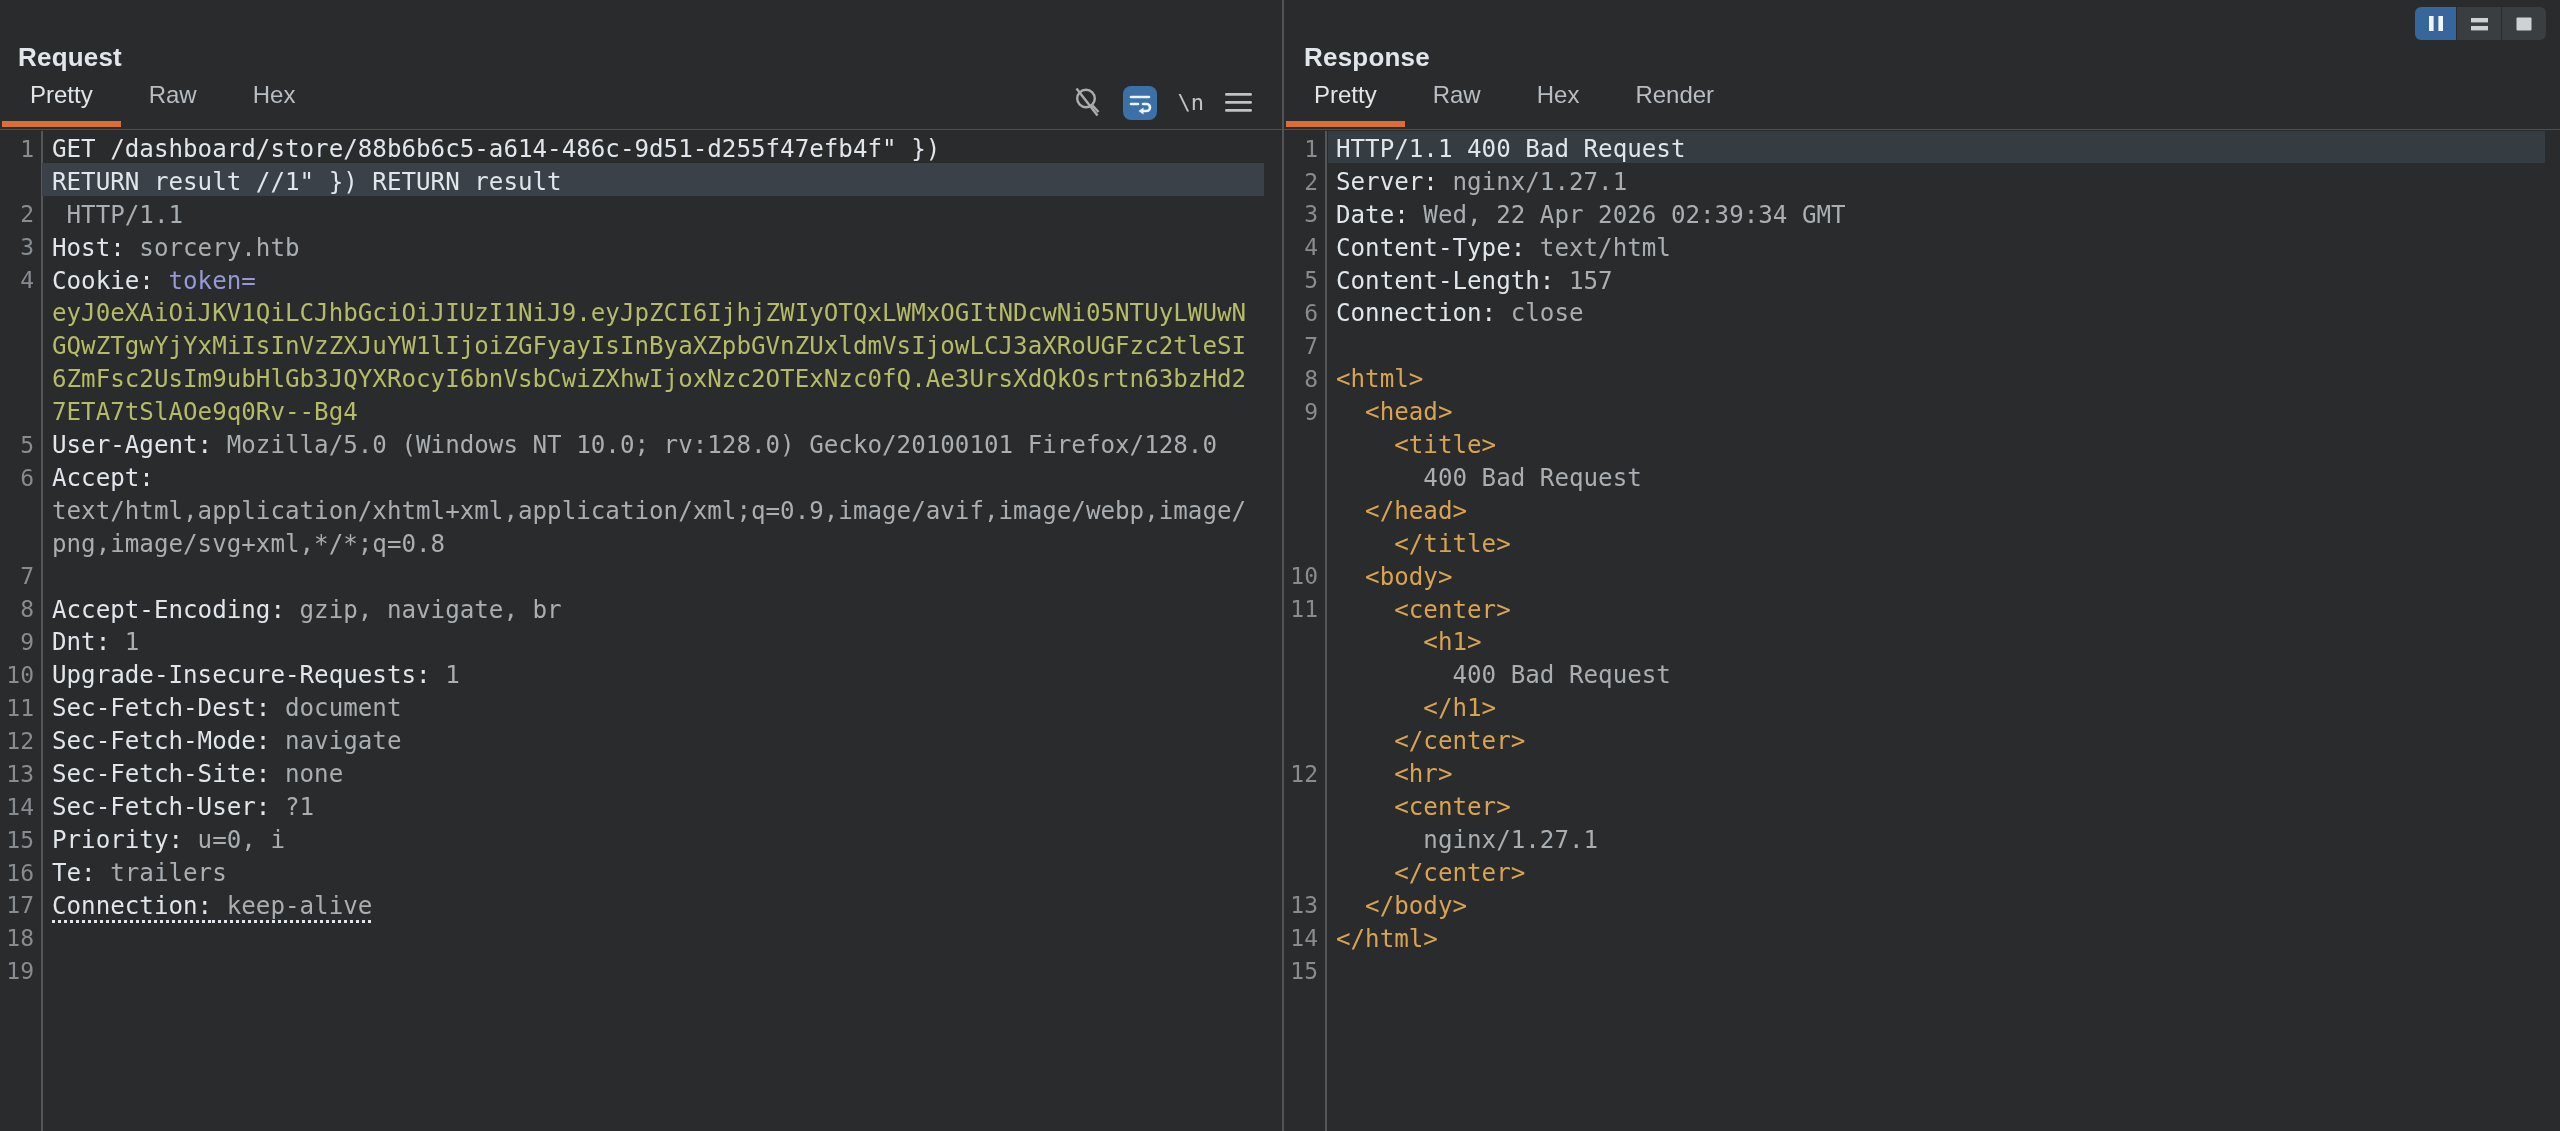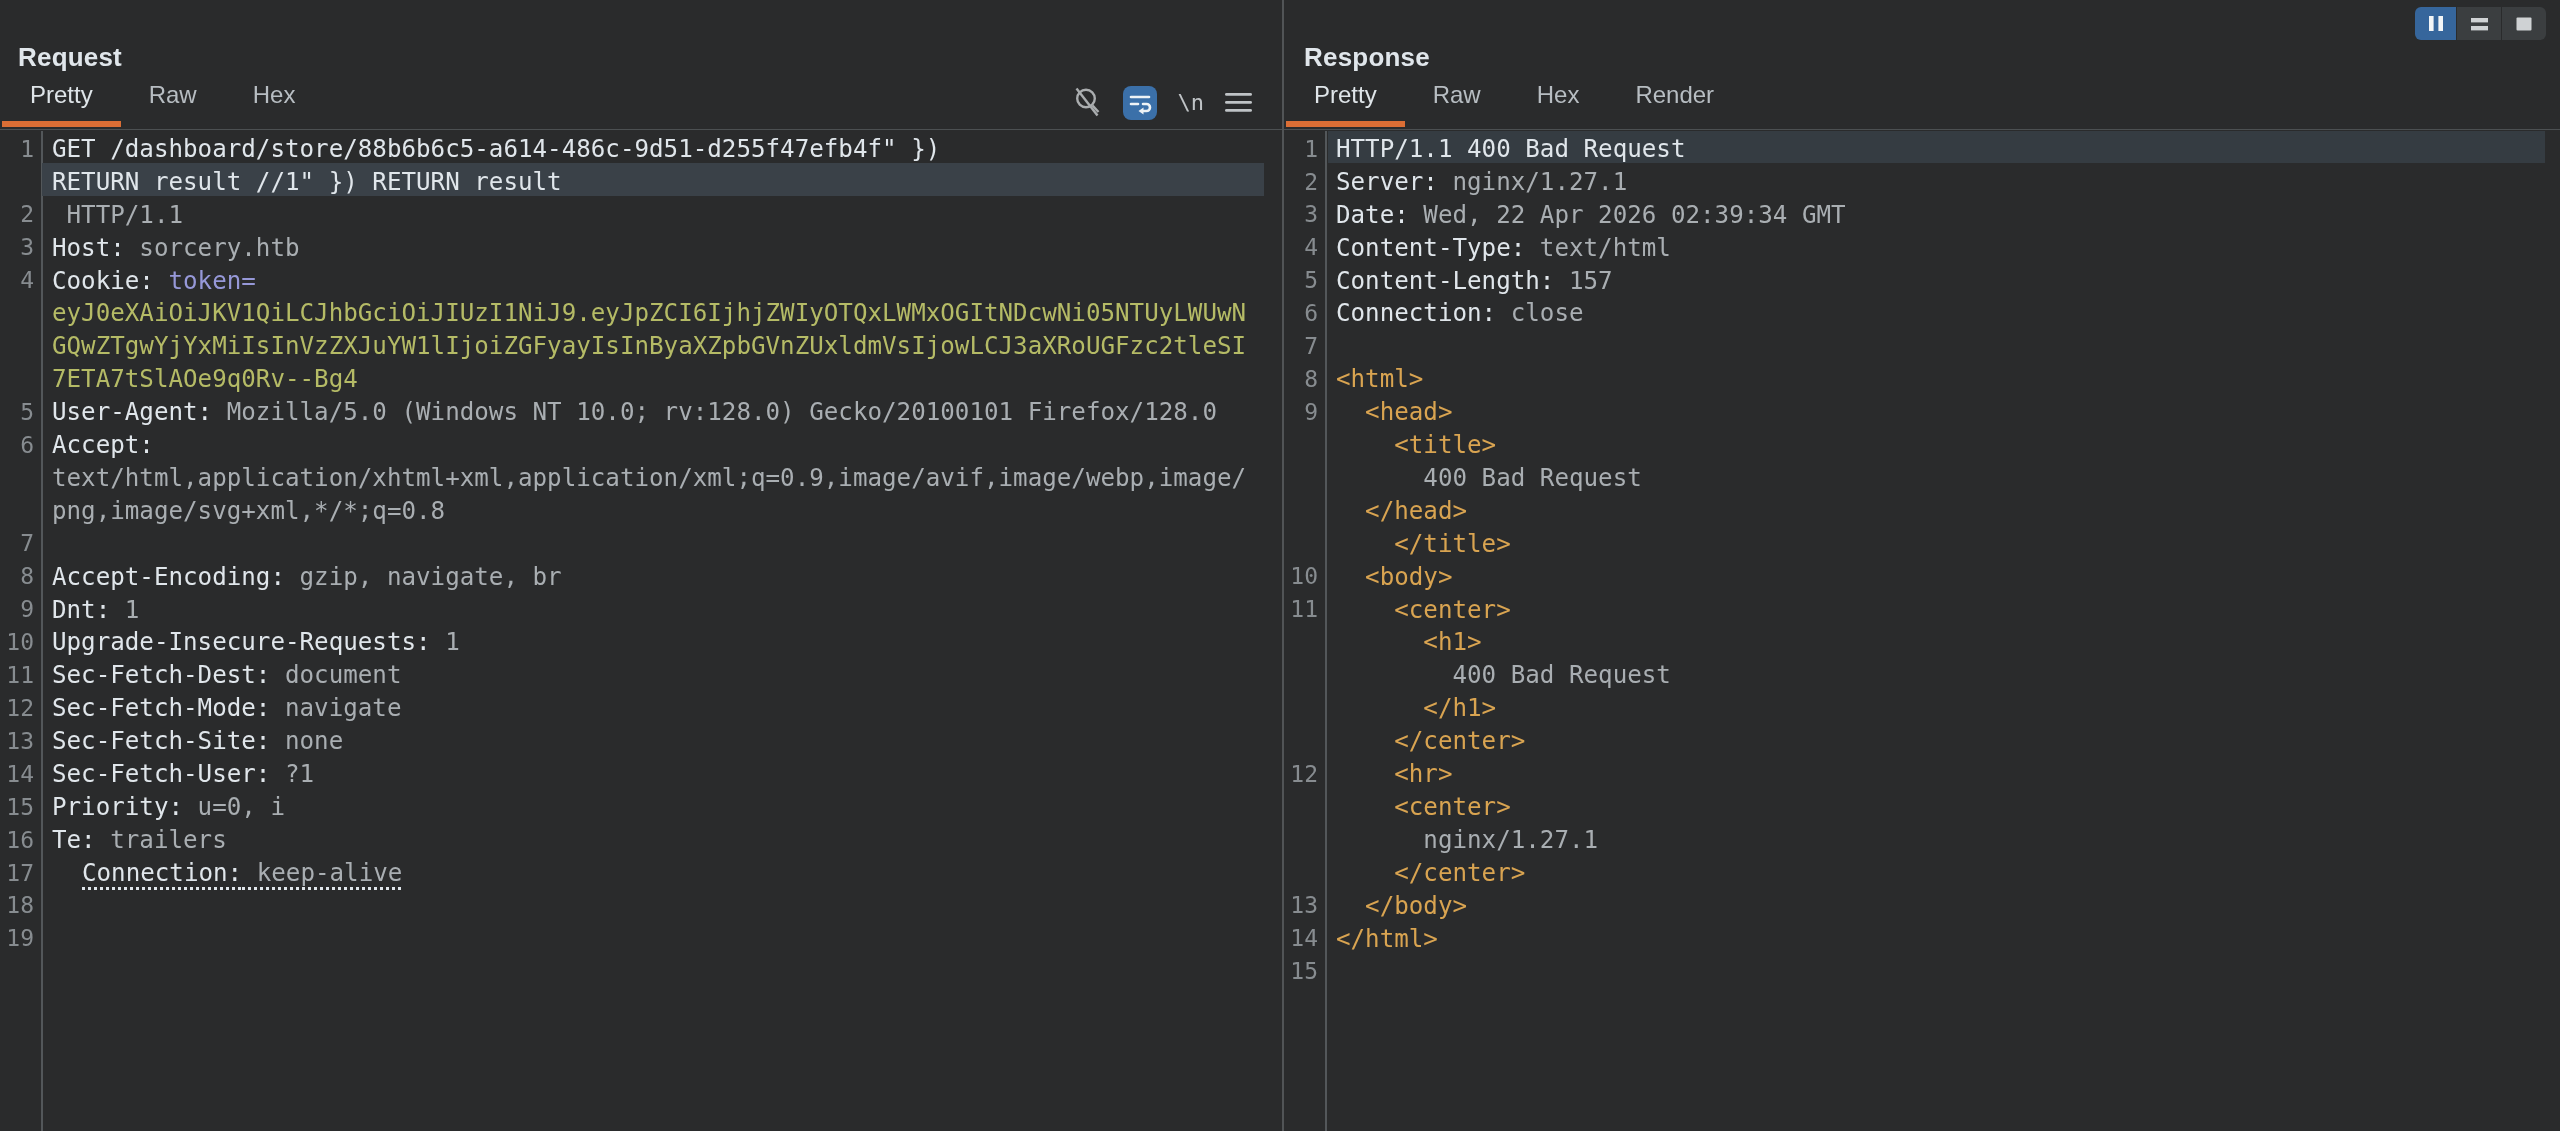--- a/index.html
+++ b/index.html
@@ -59,21 +59,21 @@
     font-size:24.2px; line-height:32.92px;
     position:absolute; top:2.4px; white-space:pre;
   }
   .ln { left:0; width:34px; text-align:right; color:var(--line-number); font-size:23px; top:2.1px; }
   .code { left:52px; }
   .seg-plain  { color:var(--text-bright); }
   .seg-value  { color:var(--text-value); }
   .seg-cookie-name  { color:var(--cookie-name);margin-top:40px; }
   .seg-cookie-value { color:var(--cookie-value); }
   .seg-tag    { color:var(--tag); }
-  .underline-dotted { text-decoration:underline dotted 2.6px var(--text-bright); text-underline-offset:6px;margin-left:30px; }
+  .underline-dotted { text-decoration:underline dotted 2.6px var(--text-bright); text-underline-offset:6px; }
 
   
   .layout-group {
     position:absolute; top:7px; left:2415px; width:131px; height:33px;
     display:flex; border-radius:6px; overflow:hidden; z-index:10;
   }
   .layout-btn { height:100%; display:flex; align-items:center; justify-content:center; background:var(--button-bg); }
   .layout-btn.b1 { width:41px; }
   .layout-btn.b2 { width:45px; border-left:1px solid var(--bg); }
   .layout-btn.b3 { width:45px; border-left:1px solid var(--bg); }
@@ -176,20 +176,23 @@
           <div class="ln">4</div>
           <div class="code"><span class="seg-plain">Cookie:</span><span class="seg-value"> </span><span class="seg-cookie-name">token=</span></div>
         </div>
         <div class="row">
           <div class="code"><span class="seg-cookie-value">eyJ0eXAiOiJKV1QiLCJhbGciOiJIUzI1NiJ9.eyJpZCI6IjhjZWIyOTQxLWMxOGItNDcwNi05NTUyLWUwN</span></div>
         </div>
         <div class="row">
           <div class="code"><span class="seg-cookie-value">GQwZTgwYjYxMiIsInVzZXJuYW1lIjoiZGFyayIsInByaXZpbGVnZUxldmVsIjowLCJ3aXRoUGFzc2tleSI</span></div>
         </div>
         <div class="row">
+          <div class="code"><span class="seg-cookie-value">6ZmFsc2UsIm9ubHlGb3JQYXRocyI6bnVsbCwiZXhwIjoxNzc2OTExNzc0fQ.Ae3UrsXdQkOsrtn63bzHd2</span></div>
+        </div>
+        <div class="row">
           <div class="code"><span class="seg-cookie-value">7ETA7tSlAOe9q0Rv--Bg4</span></div>
         </div>
         <div class="row">
           <div class="ln">5</div>
           <div class="code"><span class="seg-plain">User-Agent:</span><span class="seg-value"> Mozilla/5.0 (Windows NT 10.0; rv:128.0) Gecko/20100101 Firefox/128.0</span></div>
         </div>
         <div class="row">
           <div class="ln">6</div>
           <div class="code"><span class="seg-plain">Accept:</span></div>
         </div>

